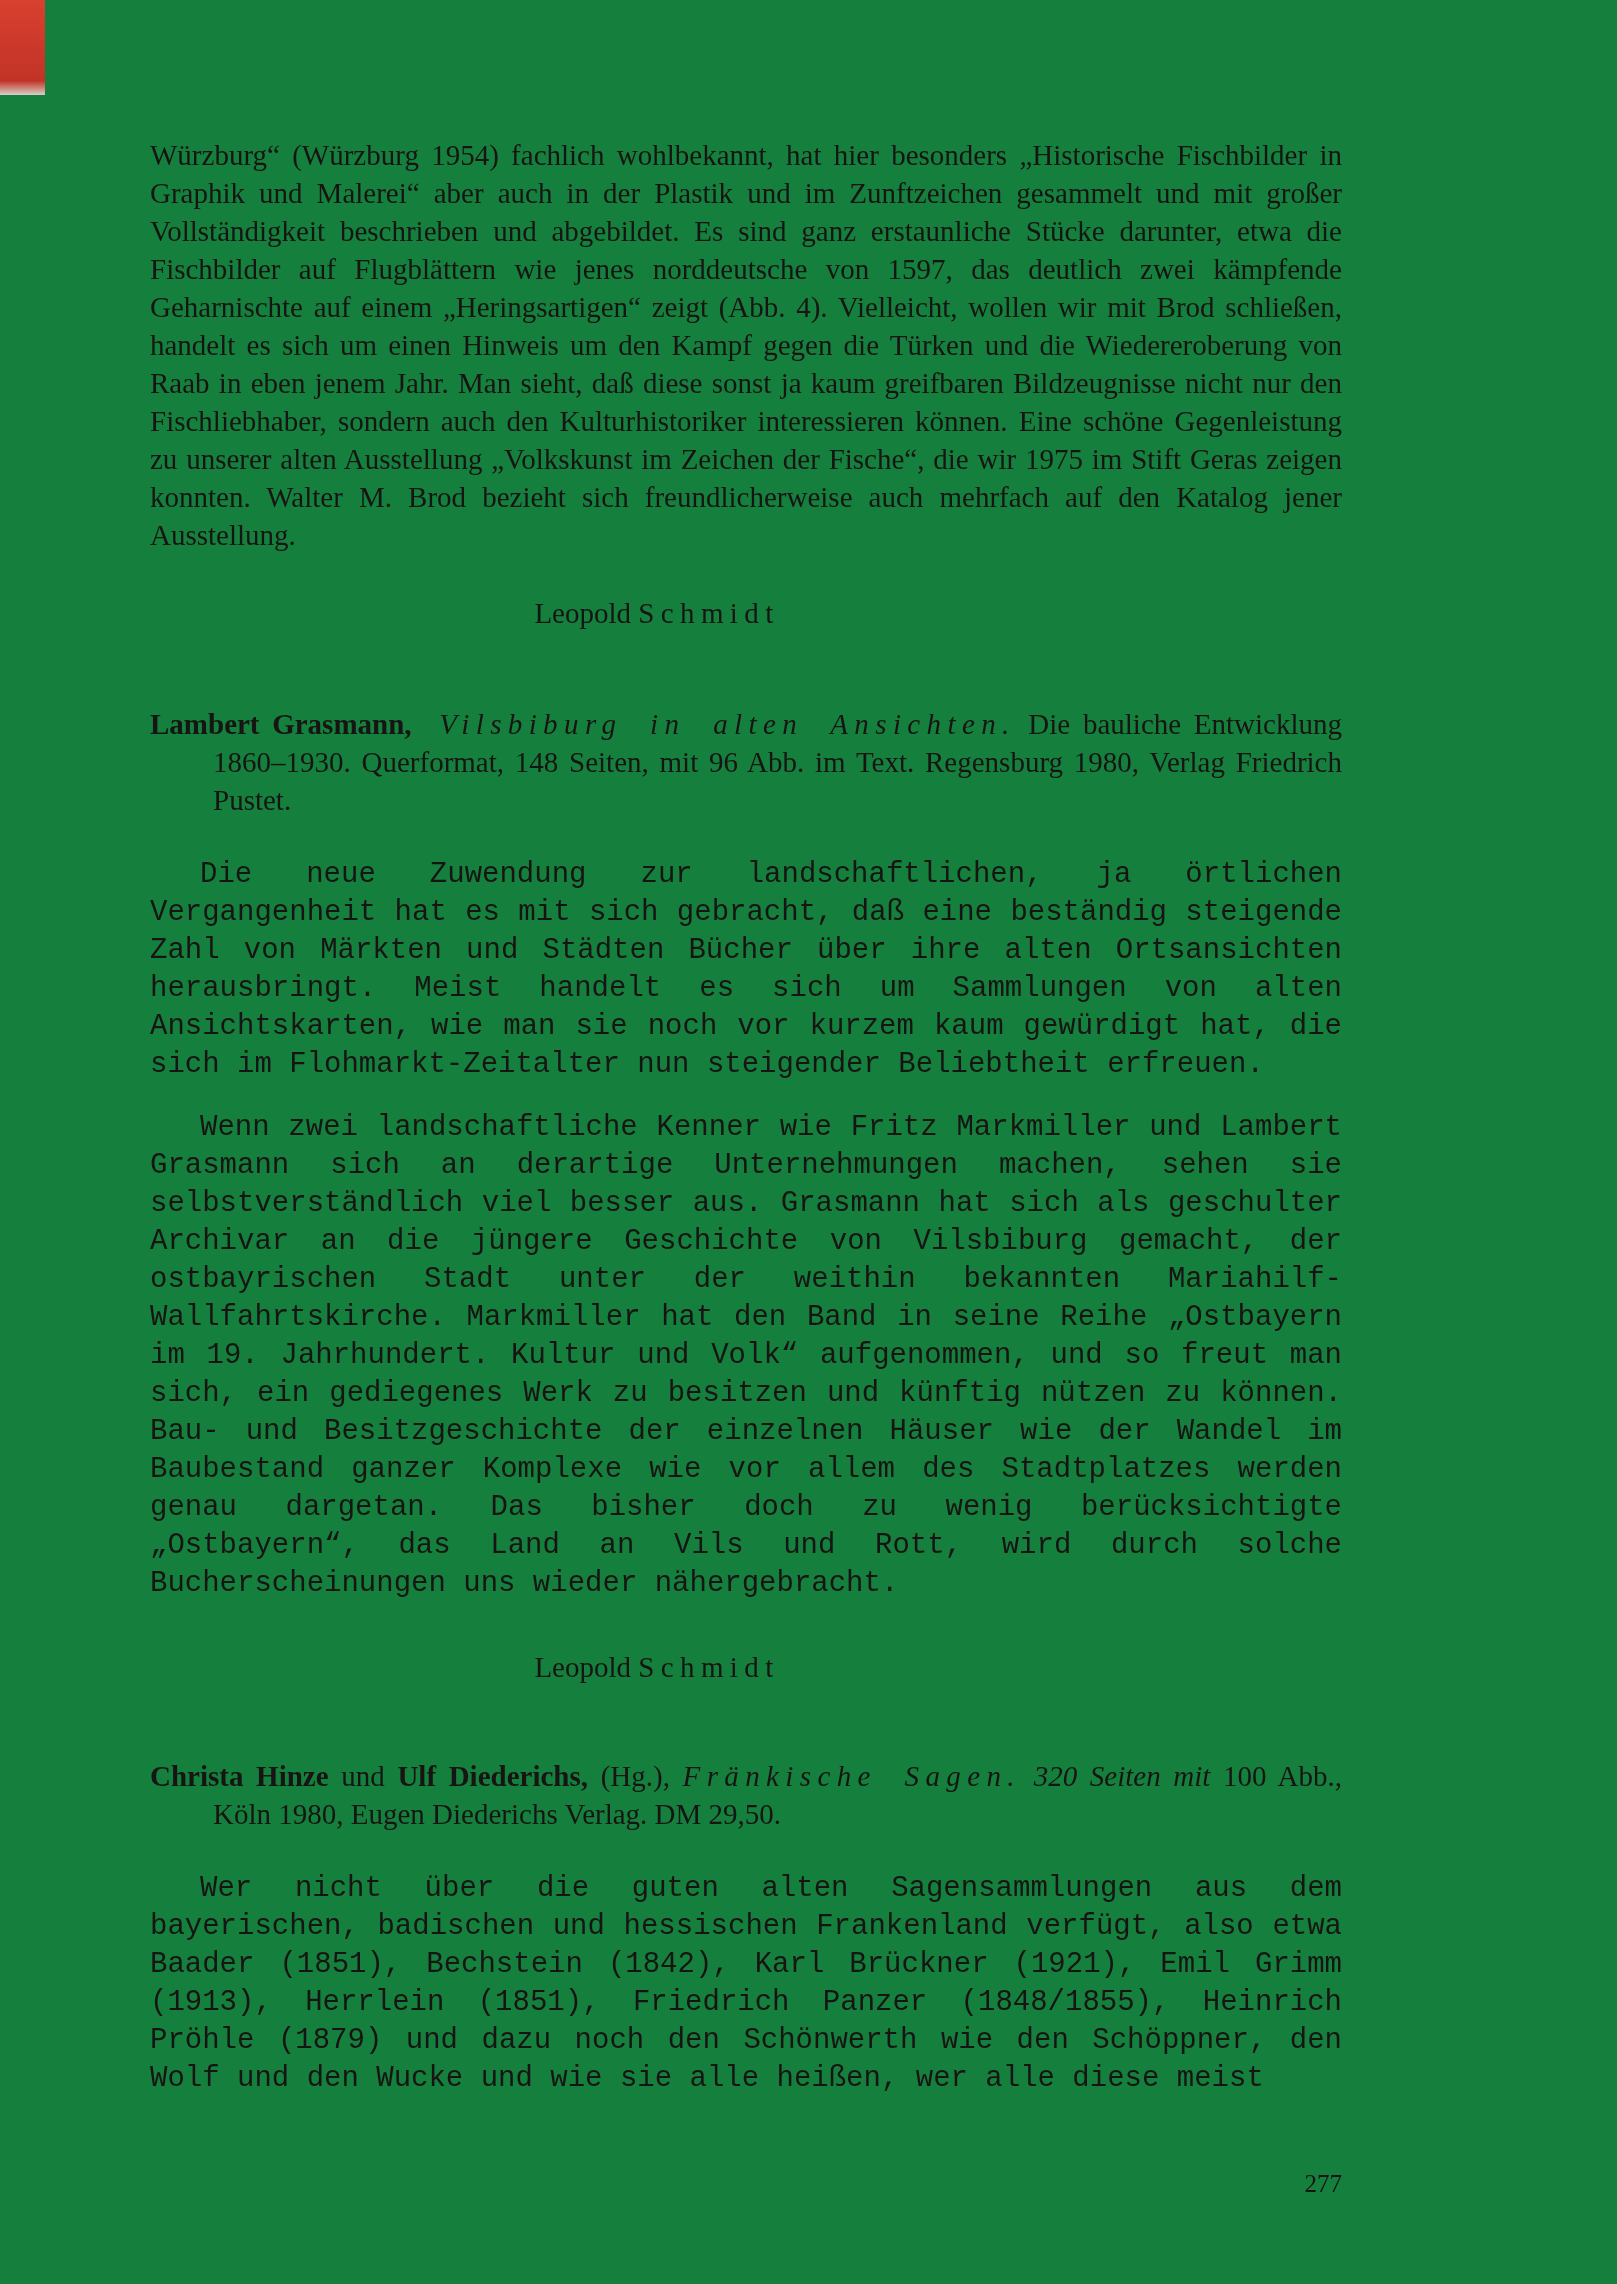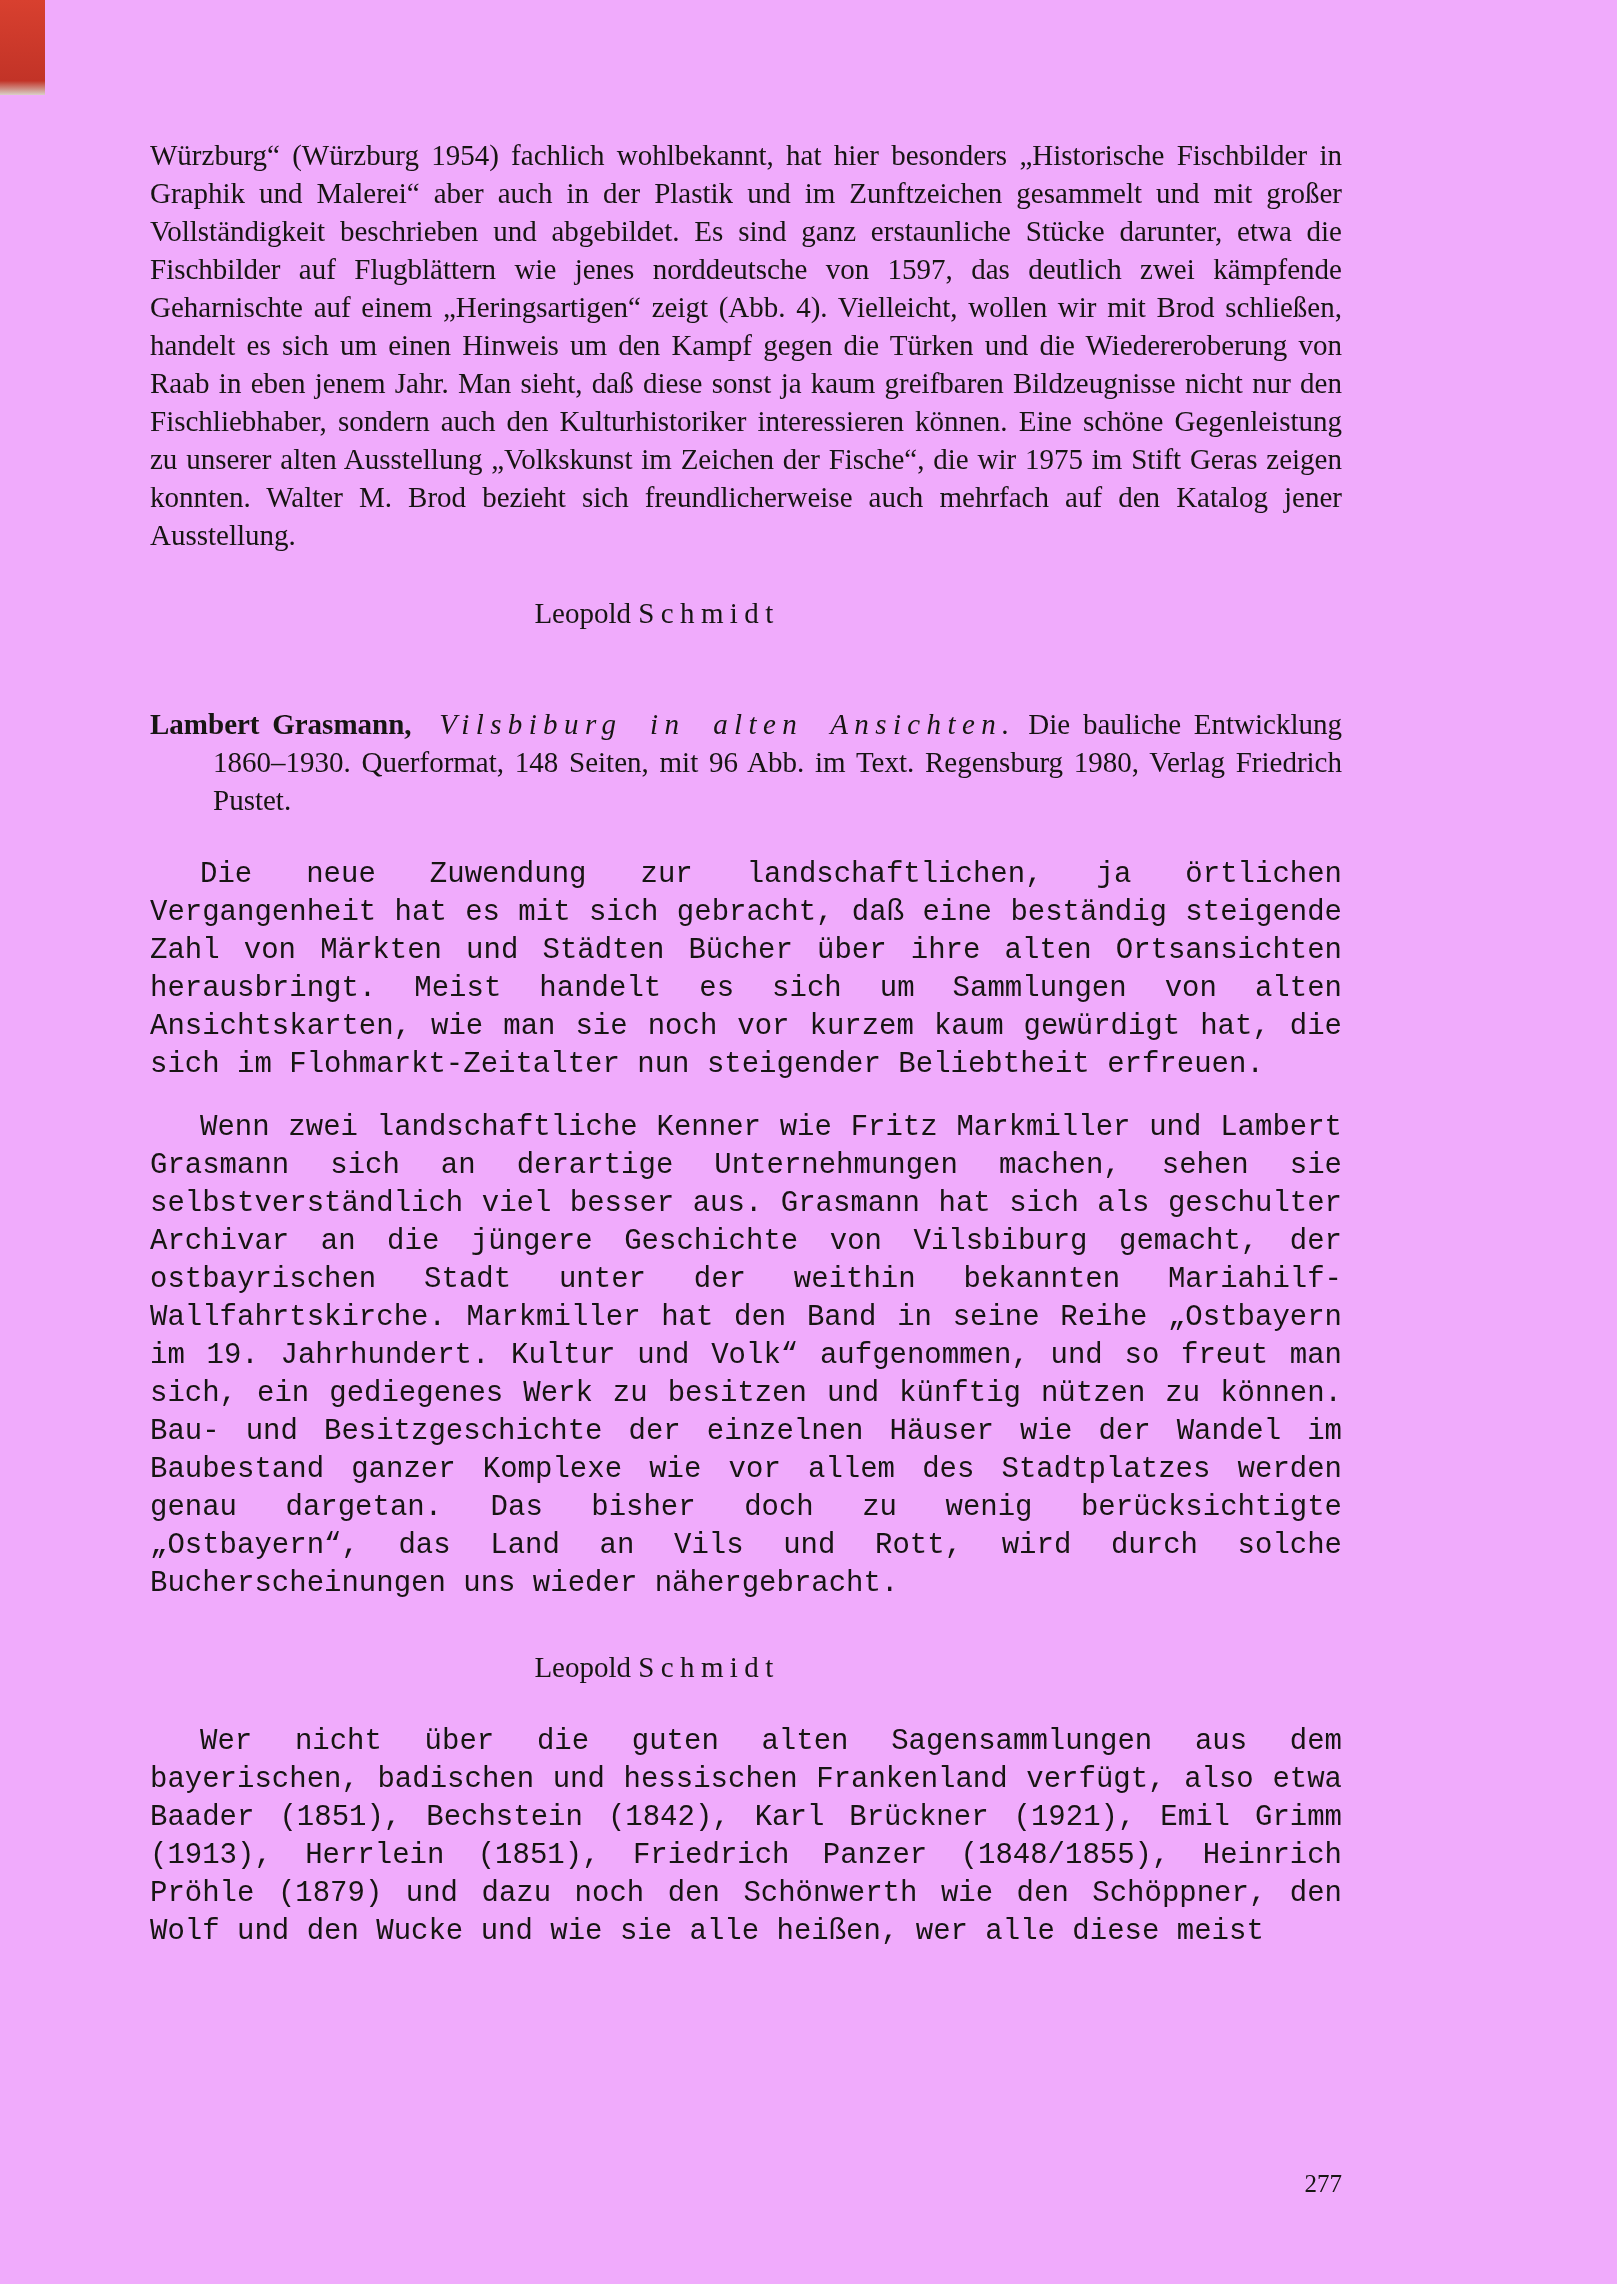--- a/index.html
+++ b/index.html
@@ -4,21 +4,21 @@
 <style>
   html, body {
     margin: 0;
     padding: 0;
     background: #e9e9e9;
   }
   .page {
     position: relative;
     width: 1617px;
     height: 2284px;
-    background: #f0abfc;
+    background: #15803d;
     overflow: hidden;
     font-family: "Liberation Serif", "DejaVu Serif", serif;
     color: #171513;
   }
   .scan-strip {
     position: absolute;
     left: 0;
     top: 0;
     width: 45px;
     height: 95px;
@@ -81,20 +81,21 @@
     <p class="signature"><span>Leopold </span><span class="spaced-name">Schmidt</span></p>
 
     <p class="review-heading"><span class="bold">Lambert Grasmann,</span><span class="spaced"> Vilsbiburg in alten Ansichten.</span><span> Die bauliche Entwicklung 1860–1930. Querformat, 148 Seiten, mit 96 Abb. im Text. Regensburg 1980, Verlag Friedrich Pustet.</span></p>
 
     <p class="para-indent first-para">Die neue Zuwendung zur landschaftlichen, ja örtlichen Vergangenheit hat es mit sich gebracht, daß eine beständig steigende Zahl von Märkten und Städten Bücher über ihre alten Ortsansichten herausbringt. Meist handelt es sich um Sammlungen von alten Ansichtskarten, wie man sie noch vor kurzem kaum gewürdigt hat, die sich im Flohmarkt-Zeitalter nun steigender Beliebtheit erfreuen.</p>
 
     <p class="para-indent follow-para">Wenn zwei landschaftliche Kenner wie Fritz Markmiller und Lambert Grasmann sich an derartige Unternehmungen machen, sehen sie selbstverständlich viel besser aus. Grasmann hat sich als geschulter Archivar an die jüngere Geschichte von Vilsbiburg gemacht, der ostbayrischen Stadt unter der weithin bekannten Mariahilf-Wallfahrtskirche. Markmiller hat den Band in seine Reihe „Ostbayern im 19. Jahrhundert. Kultur und Volk“ aufgenommen, und so freut man sich, ein gediegenes Werk zu besitzen und künftig nützen zu können. Bau- und Besitzgeschichte der einzelnen Häuser wie der Wandel im Baubestand ganzer Komplexe wie vor allem des Stadtplatzes werden genau dargetan. Das bisher doch zu wenig berücksichtigte „Ostbayern“, das Land an Vils und Rott, wird durch solche Bucherscheinungen uns wieder nähergebracht.</p>
 
     <p class="signature sig-gap-2"><span>Leopold </span><span class="spaced-name">Schmidt</span></p>
 
+    <p class="review-heading second"><span class="bold">Christa Hinze</span><span> und </span><span class="bold">Ulf Diederichs,</span><span> (Hg.), </span><span class="spaced">Fränkische Sagen.</span><span class="italic"> 320 Seiten mit</span><span> 100 Abb., Köln 1980, Eugen Diederichs Verlag. DM 29,50.</span></p>
 
     <p class="para-indent first-para">Wer nicht über die guten alten Sagensammlungen aus dem bayerischen, badischen und hessischen Frankenland verfügt, also etwa Baader (1851), Bechstein (1842), Karl Brückner (1921), Emil Grimm (1913), Herrlein (1851), Friedrich Panzer (1848/1855), Heinrich Pröhle (1879) und dazu noch den Schönwerth wie den Schöppner, den Wolf und den Wucke und wie sie alle heißen, wer alle diese meist</p>
 
   </div>
 
   <div class="page-number">277</div>
 
 </div>
 
 

